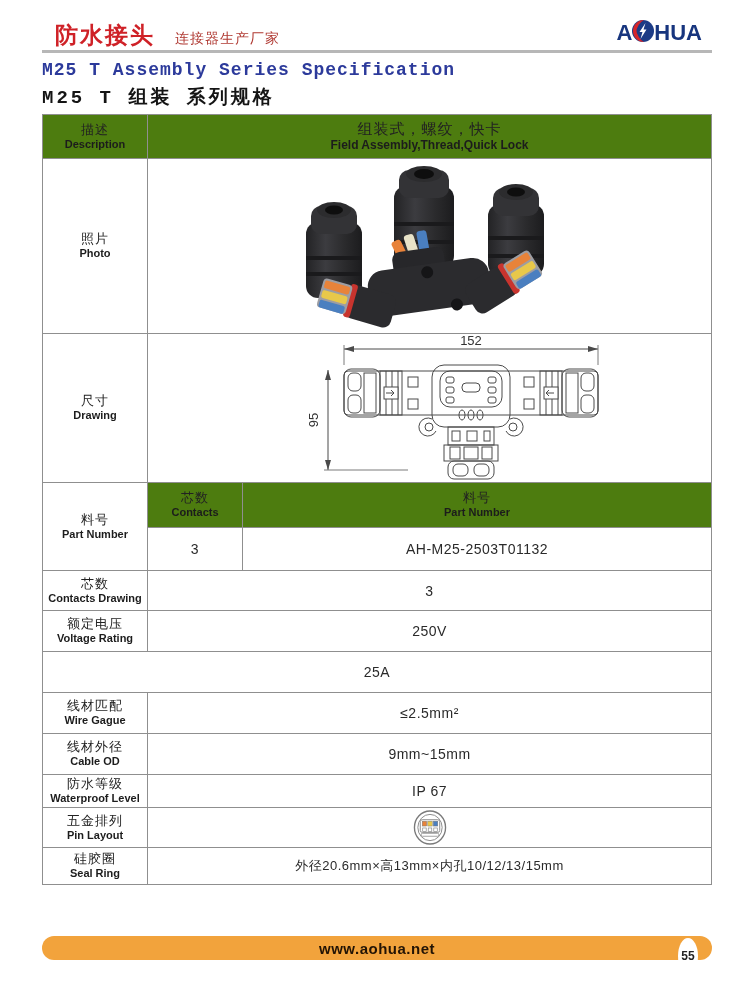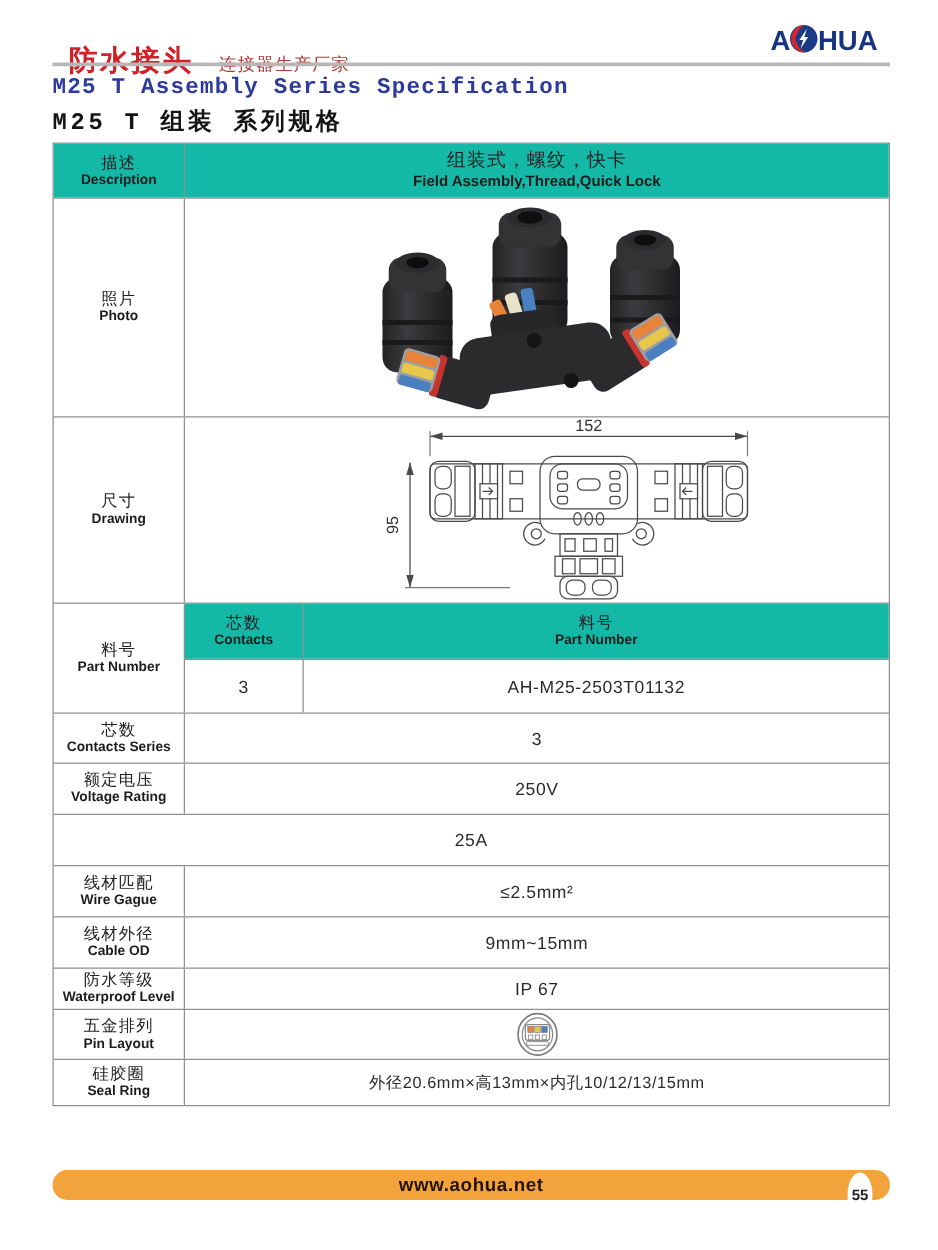--- a/index.html
+++ b/index.html
@@ -2,38 +2,38 @@
 <html><head>
 <meta charset="utf-8">
 <style>
   * { margin:0; padding:0; box-sizing:border-box; }
   html,body { background:#ffffff; }
   body { font-family:"Liberation Sans","DejaVu Sans",sans-serif; color:#222; }
   .page { position:relative; width:750px; height:1000px; background:#fff; overflow:hidden; }
 
   
   .brand { position:absolute; left:55px; top:20px; display:flex; align-items:baseline; gap:10px; }
-  .brand-cn { font-family:"Liberation Serif","DejaVu Serif",serif; font-size:23px; font-weight:bold; color:#cf2127; letter-spacing:2px;margin-top:13px; }
+  .brand-cn { font-family:"Liberation Serif","DejaVu Serif",serif; font-size:23px; font-weight:bold; color:#cf2127; letter-spacing:2px; }
   .brand-sub { font-family:"Liberation Serif","DejaVu Serif",serif; font-size:14px; color:#b03a33; letter-spacing:1px;margin-left:10px; }
   .logo { position:absolute; right:48px; top:20px; display:flex; align-items:center; height:26px; }
   .logo-txt { font-size:22px; font-weight:bold; color:#17357e; letter-spacing:0px; }
   .logo svg { margin:0 -1px; }
   .hdr-rule { position:absolute; left:42px; top:50px; width:670px; height:3px; background:#b7b7b7; }
 
   
   .title-en { position:absolute; left:42px; top:60px; font-family:"Liberation Mono","DejaVu Sans Mono",monospace; font-size:18px; font-weight:bold; color:#2c3a9b; letter-spacing:1px; white-space:nowrap; }
   .title-cn { position:absolute; left:42px; top:84px; font-family:"Liberation Mono","DejaVu Sans Mono",monospace; font-size:19px; font-weight:bold; color:#141414; letter-spacing:3px; white-space:nowrap; }
 
   
   .tbl { position:absolute; left:42px; top:114px; width:670px; border:1px solid #8f8f8f; background:#fff; }
   .row { display:flex; width:100%; }
   .row + .row { border-top:1px solid #8f8f8f; }
   .lcell { flex:0 0 105px; border-right:1px solid #8f8f8f; display:flex; flex-direction:column; align-items:center; justify-content:center; text-align:center; padding:2px; }
   .vcell { flex:1 1 auto; display:flex; flex-direction:column; align-items:center; justify-content:center; text-align:center; padding:2px; }
-  .blue { background:#14b8a6; }
+  .blue { background:#4d7c0f; }
   .lab-cn { font-size:13px; color:#222; letter-spacing:1px; line-height:1.25; }
   .lab-en { font-size:11px; font-weight:bold; color:#1c1c1c; line-height:1.25; }
   .val { font-size:14px; color:#2a2a2a; letter-spacing:0.5px; }
   .val-cn { font-size:15px; color:#222; letter-spacing:1px; line-height:1.3; }
   .val-en { font-size:12px; font-weight:bold; color:#1c1c1c; line-height:1.3; }
 
   .pn-right { flex:1 1 auto; display:flex; flex-direction:column; }
   .pn-head { display:flex; height:45px; border-bottom:1px solid #8f8f8f; }
   .pn-data { display:flex; flex:1 1 auto; }
   .pn-c1 { flex:0 0 95px; border-right:1px solid #8f8f8f; display:flex; flex-direction:column; align-items:center; justify-content:center; text-align:center; }
@@ -271,21 +271,21 @@
           <div class="pn-c2">
             <span class="val">AH-M25-2503T01132</span>
           </div>
         </div>
       </div>
     </div>
 
     <div class="row" style="height:40px">
       <div class="lcell">
         <span class="lab-cn">芯数</span>
-        <span class="lab-en">Contacts Series</span>
+        <span class="lab-en">Contacts Drawing</span>
       </div>
       <div class="vcell">
           <span class="val">3</span>
         </div>
     </div>
 
     <div class="row" style="height:41px">
       <div class="lcell">
         <span class="lab-cn">额定电压</span>
         <span class="lab-en">Voltage Rating</span>

